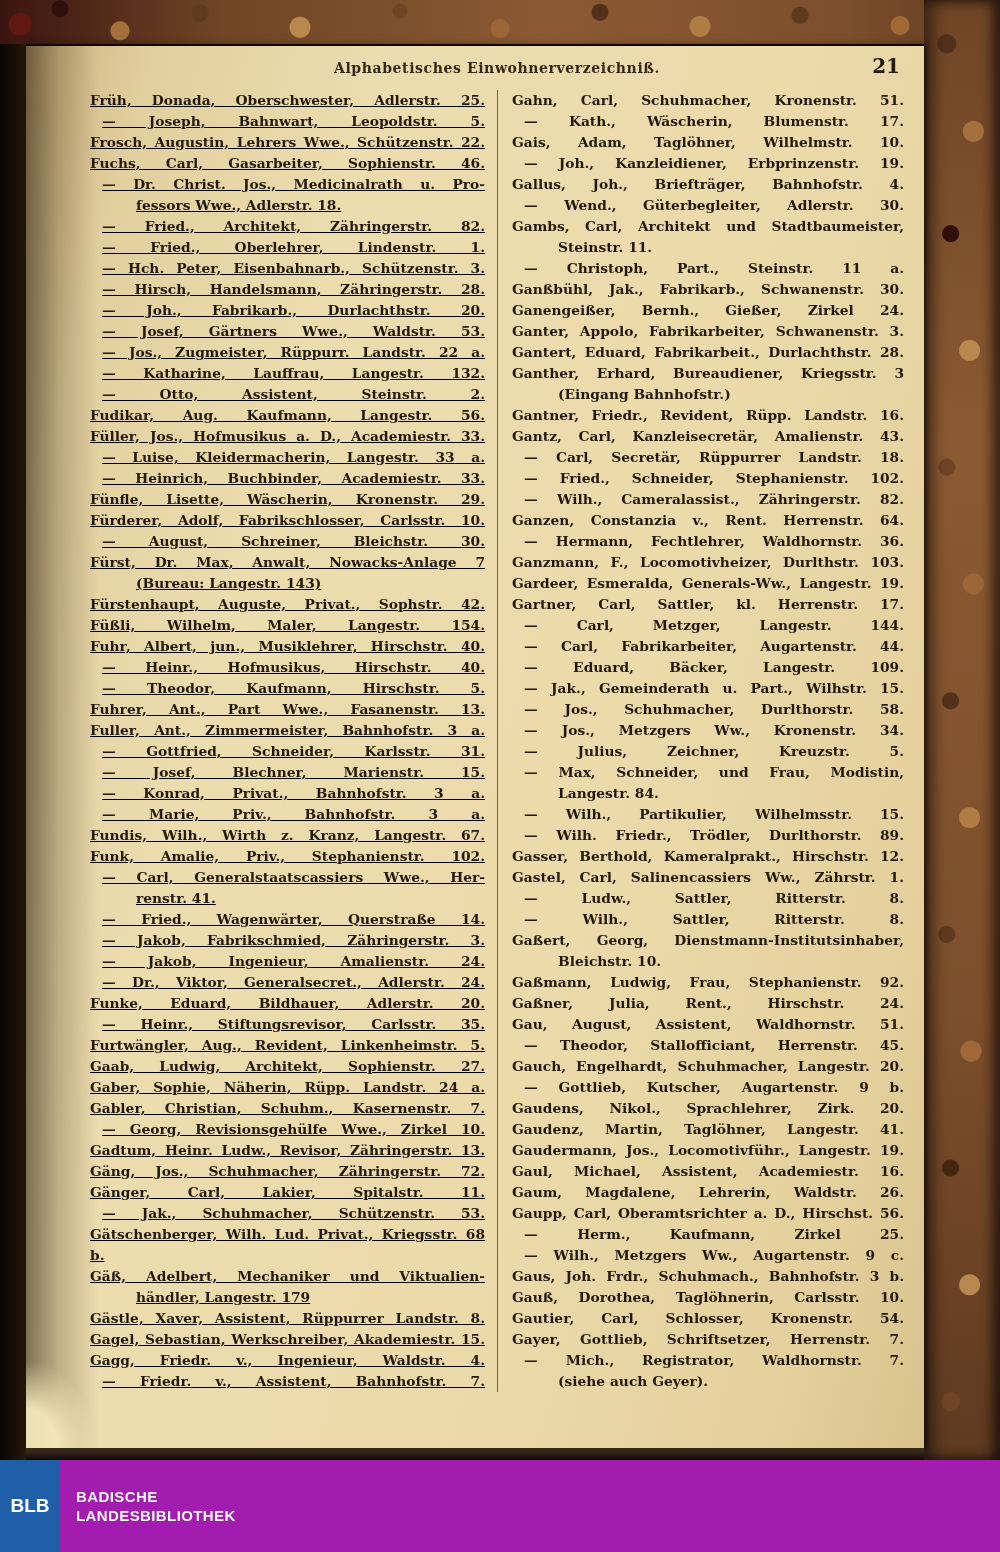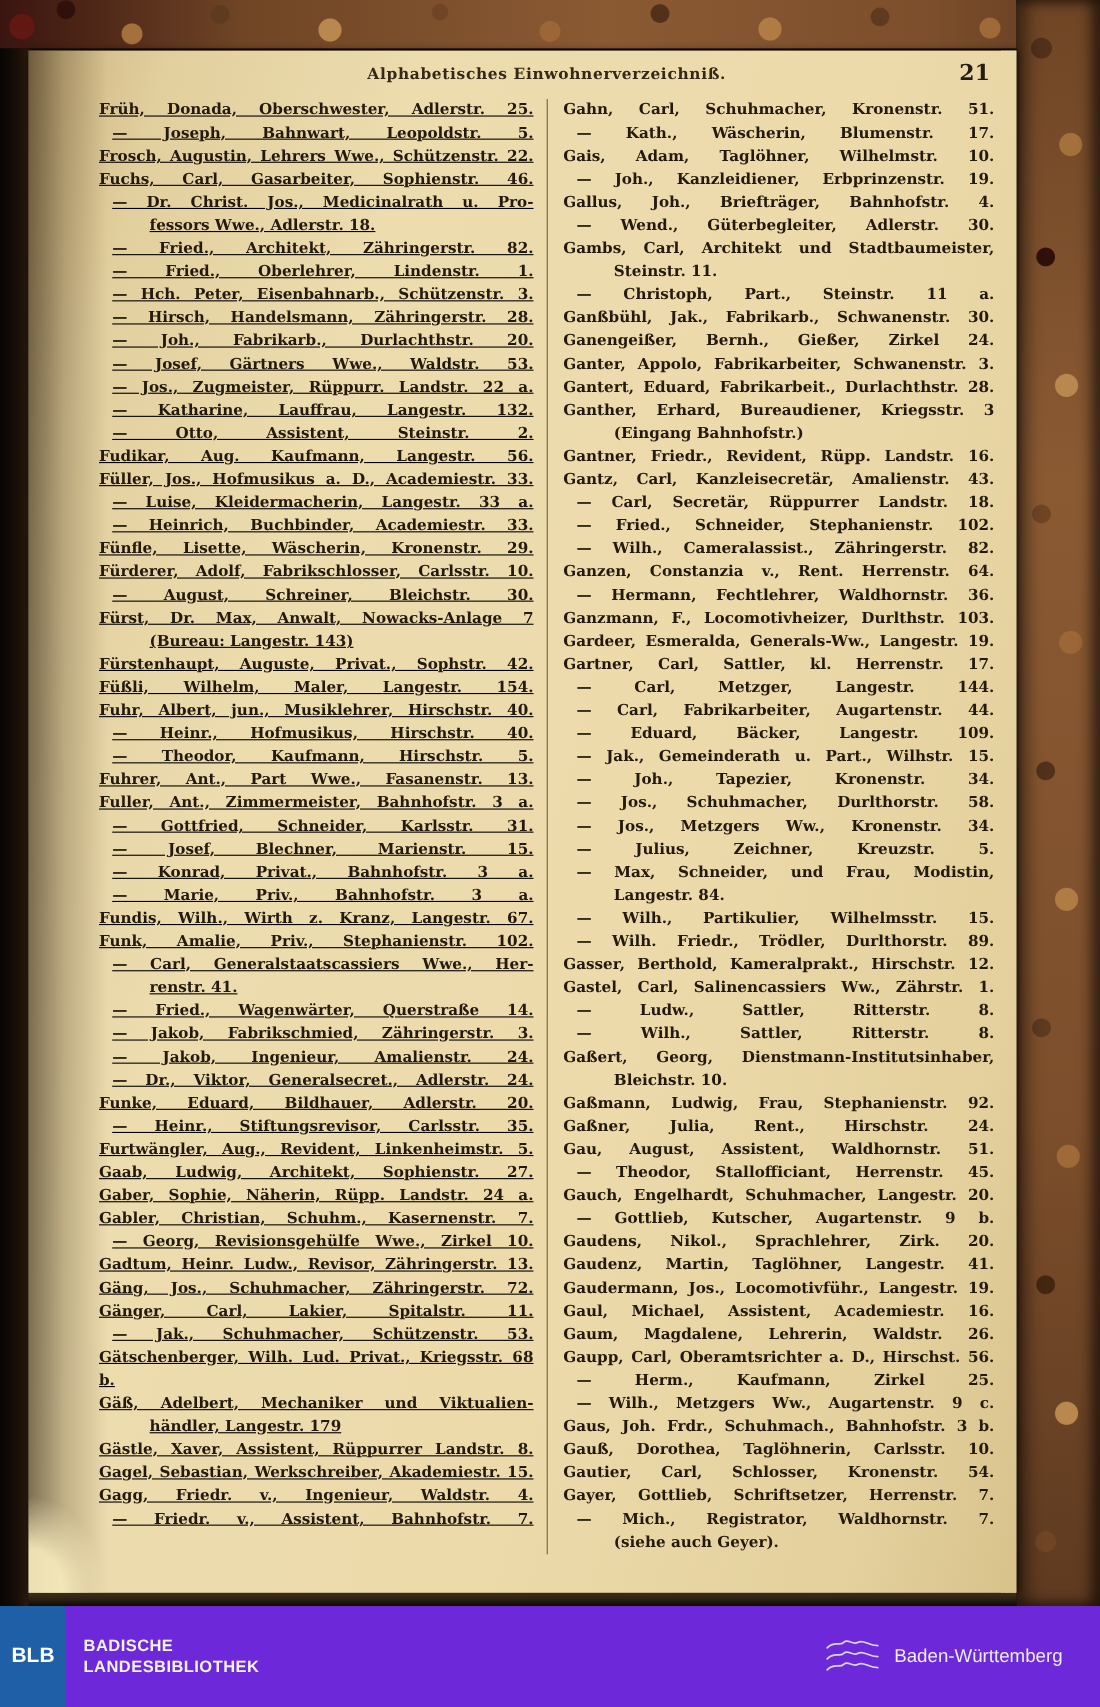--- a/index.html
+++ b/index.html
@@ -68,21 +68,21 @@
   .col-left{padding-right:12px;text-decoration:underline;}
   .col-right{padding-left:14px;border-left:1px solid #77613d;}
 
   .entry{margin:0;}
   .line{font-size:13.8px;line-height:21px;font-weight:bold;color:#231a0d;
         text-align:justify;text-align-last:justify;}
   .line.dash{padding-left:12px;}
   .line.cont{text-align-last:left;padding-left:46px;}
 
   
-  .footer{position:absolute;left:0;right:0;bottom:0;height:92px;background:#6d28d9;
+  .footer{position:absolute;left:0;right:0;bottom:0;height:92px;background:#a21caf;
     display:flex;align-items:center;font-family:"Liberation Sans","DejaVu Sans",sans-serif;}
   .blb-box{width:60px;height:92px;background:#1e5fa8;color:#ffffff;display:flex;
     align-items:center;justify-content:center;font-weight:bold;font-size:19px;flex:0 0 auto;}
   .lib-name{margin-left:16px;color:#f2f4f5;font-weight:bold;font-size:15px;line-height:19px;letter-spacing:.4px;}
   .bw{margin-left:auto;margin-right:34px;display:flex;align-items:center;gap:12px;color:#eceeef;font-size:17px;}
   .antlers{display:block;}
 </style>
 </head>
 <body>
 
@@ -357,23 +357,20 @@
             <div class="entry">
               <div class="line dash">— Carl, Fabrikarbeiter, Augartenstr. 44.</div>
             </div>
             <div class="entry">
               <div class="line dash">— Eduard, Bäcker, Langestr. 109.</div>
             </div>
             <div class="entry">
               <div class="line dash">— Jak., Gemeinderath u. Part., Wilhstr. 15.</div>
             </div>
             <div class="entry">
-              <div class="line dash">— Joh., Tapezier, Kronenstr. 34.</div>
-            </div>
-            <div class="entry">
               <div class="line dash">— Jos., Schuhmacher, Durlthorstr. 58.</div>
             </div>
             <div class="entry">
               <div class="line dash">— Jos., Metzgers Ww., Kronenstr. 34.</div>
             </div>
             <div class="entry">
               <div class="line dash">— Julius, Zeichner, Kreuzstr. 5.</div>
             </div>
             <div class="entry">
               <div class="line dash">— Max, Schneider, und Frau, Modistin,</div>
@@ -463,24 +460,14 @@
       </div>
     </div>
   </div>
 
   <div class="footer">
     <div class="blb-box">BLB</div>
     <div class="lib-name">
       <div>BADISCHE</div>
       <div>LANDESBIBLIOTHEK</div>
     </div>
-    <div class="bw">
-      <svg class="antlers" width="52" height="34" viewBox="0 0 52 34">
-        <g fill="none" stroke="#d7dadc" stroke-width="1.6" stroke-linecap="round">
-          <path d="M3 9 C10 2 14 8 18 4 C22 0 26 7 31 4 C36 1 40 7 49 7"></path>
-          <path d="M3 19 C10 12 14 18 18 14 C22 10 26 17 31 14 C36 11 40 17 49 17"></path>
-          <path d="M3 29 C10 22 14 28 18 24 C22 20 26 27 31 24 C36 21 40 27 49 27"></path>
-        </g>
-      </svg>
-      <span>Baden-Württemberg</span>
-    </div>
   </div>
 </div>
 
 </body></html>

